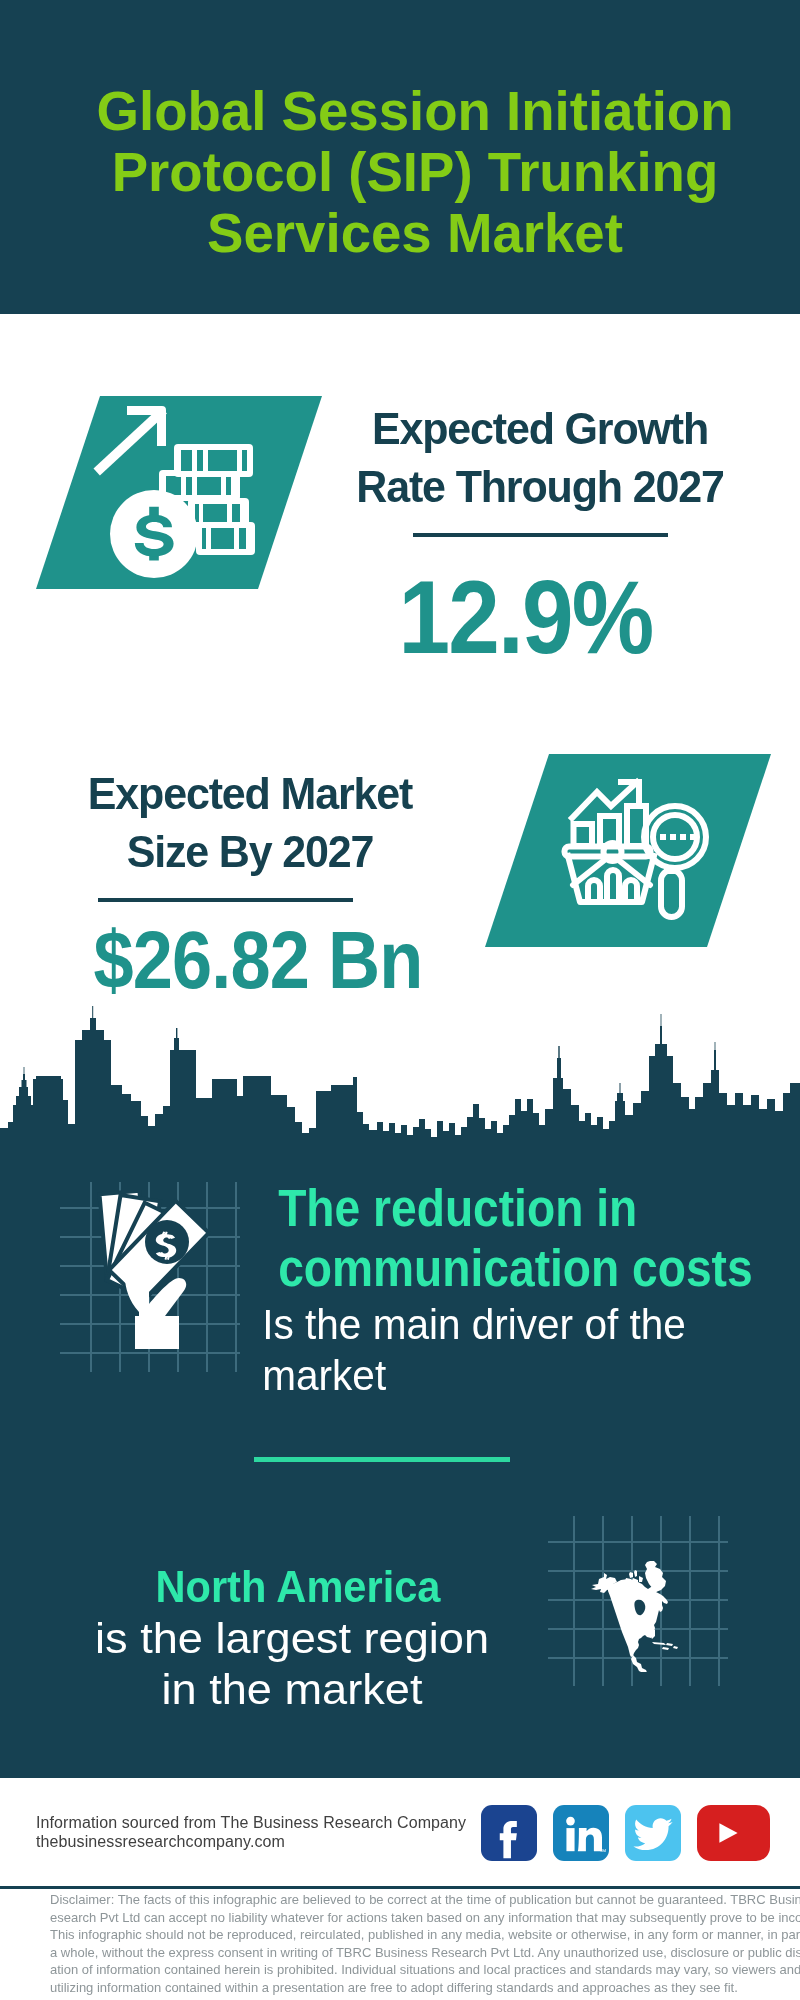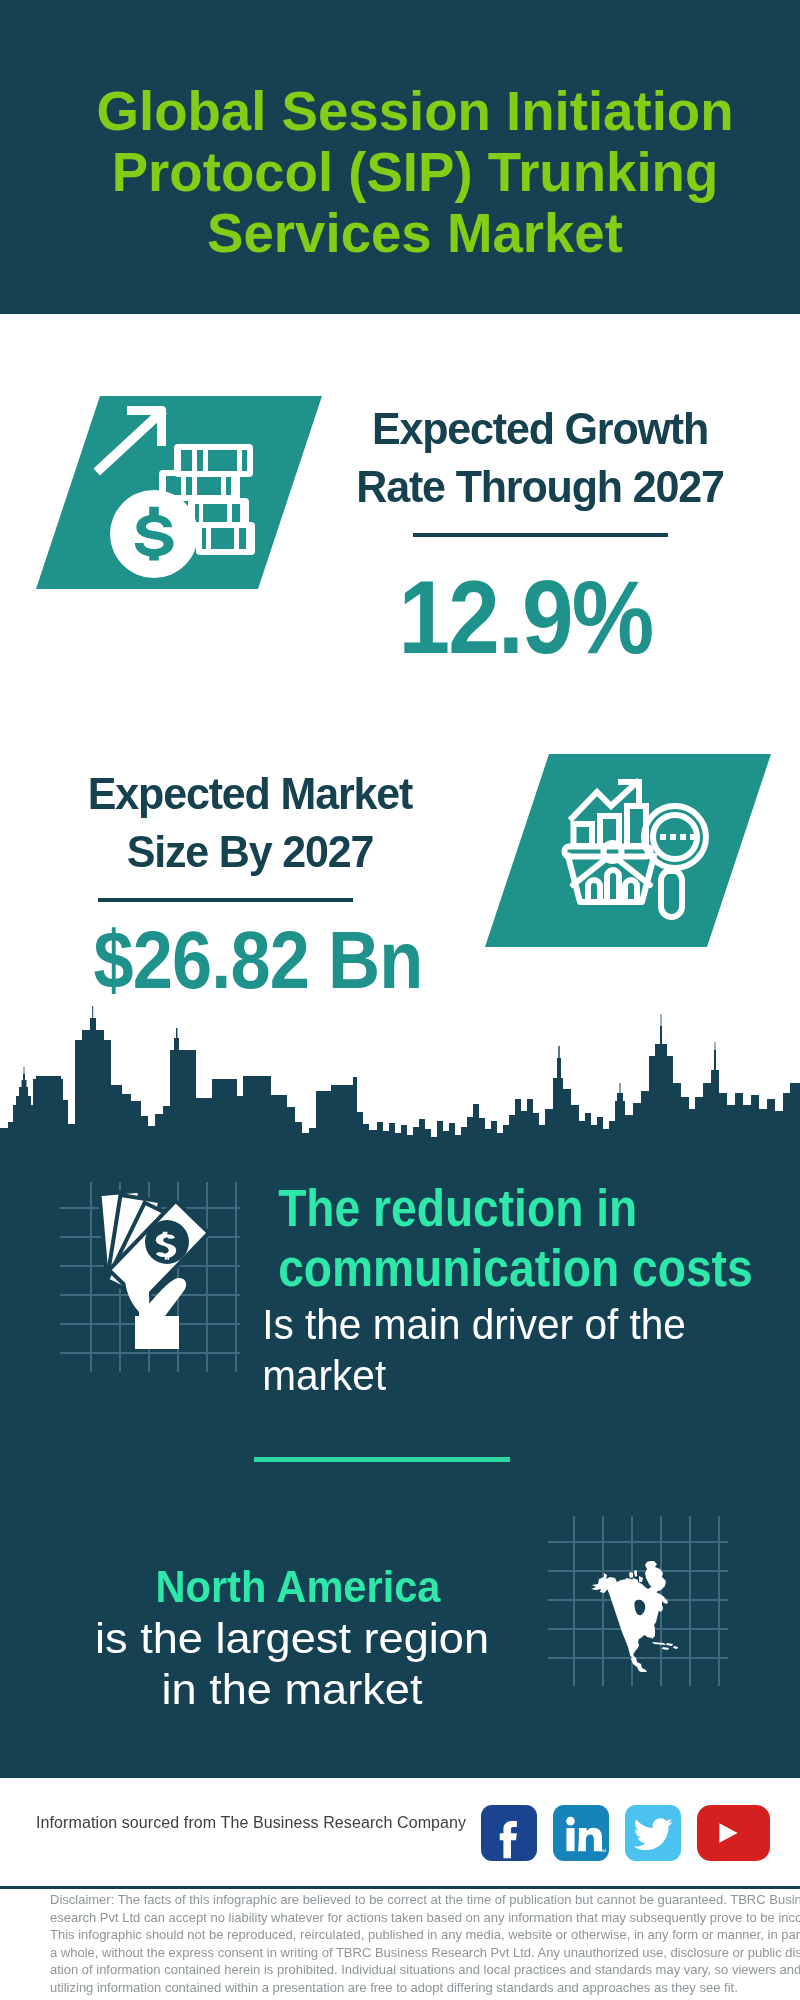--- a/index.html
+++ b/index.html
@@ -211,20 +211,21 @@
         <path d="M64,86 l12,1 l2,2 l-12,-1 z"></path>
         <path d="M79,87 l6,1 l-1,2 l-6,-1 z"></path>
         <path d="M75,91 l6,1 l-1,2 l-6,-1 z"></path>
         <path d="M86,90 l4,1 l-1,2 l-4,-1 z"></path>
       </g>
     </g>
   </svg>
 
   <div style="position:absolute;left:36px;top:1813px;">
     <div class="src-text">Information sourced from The Business Research Company</div>
+    <div class="src-text">thebusinessresearchcompany.com</div>
   </div>
 
   <div style="position:absolute;left:481px;top:1805px;display:flex;align-items:flex-start;gap:16px;">
     <a class="soc" style="background:#1b4490;">
       <svg viewBox="0 0 40 40" width="56" height="56">
           <path d="M24.5,11.5h-3.2c-2.9,0-5.3,2.4-5.3,5.3v3.3h-2.6v5.1h2.6v12.8h5.4V25.2h3.6l0.6-5.1h-4.2v-2.9c0-0.8,0.6-1.4,1.4-1.4h2.8V11.5z" fill="#fff"></path>
         </svg>
     </a>
     <a class="soc" style="background:#1683bb;">
       <svg viewBox="0 0 40 40" width="56" height="56">

